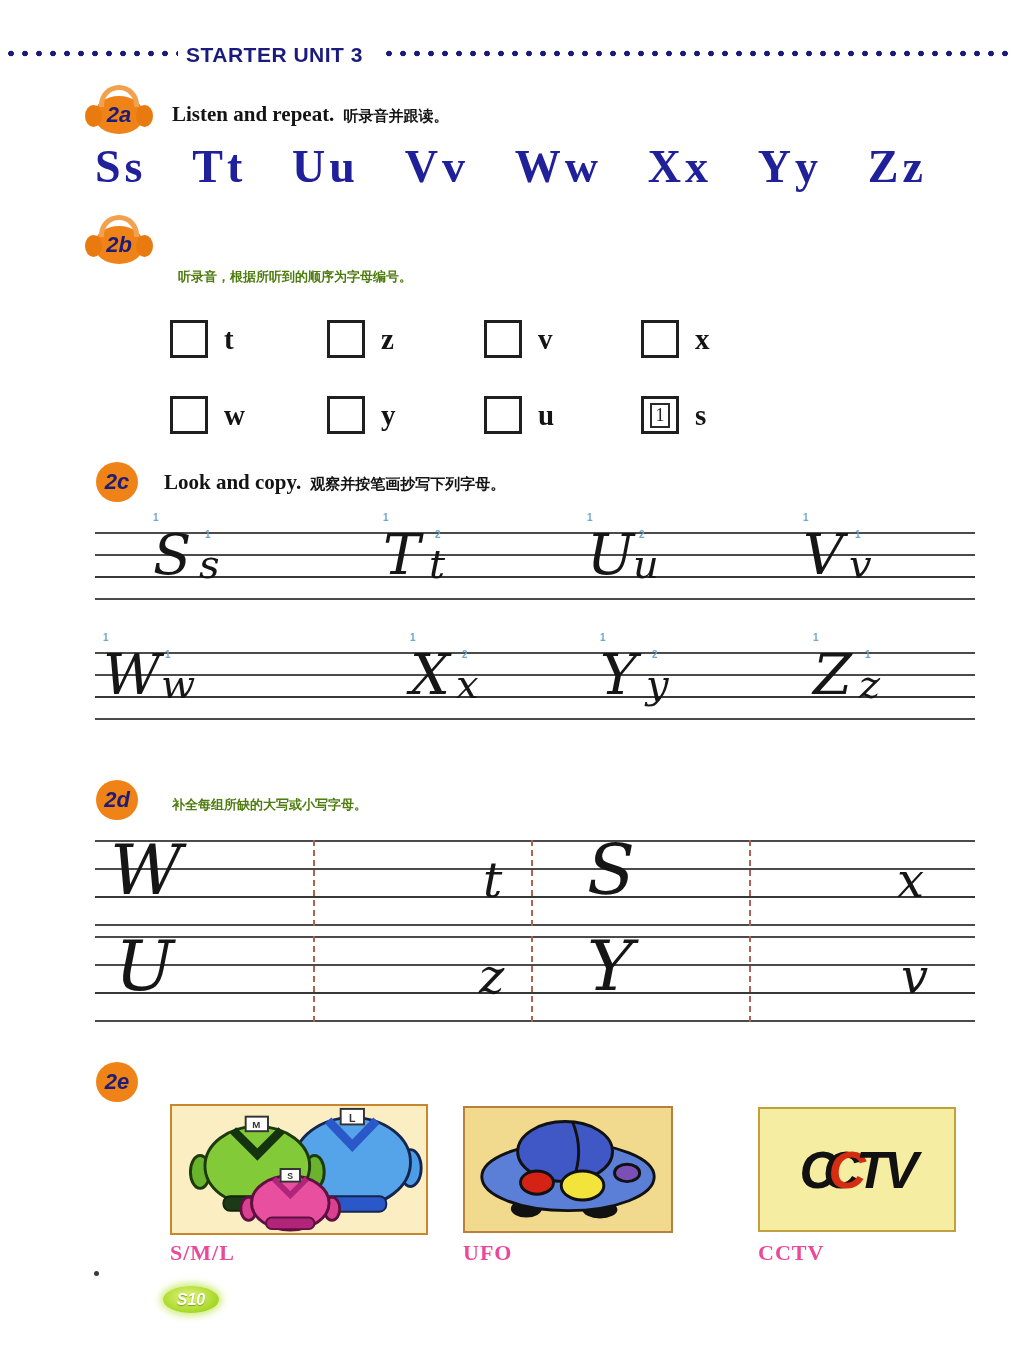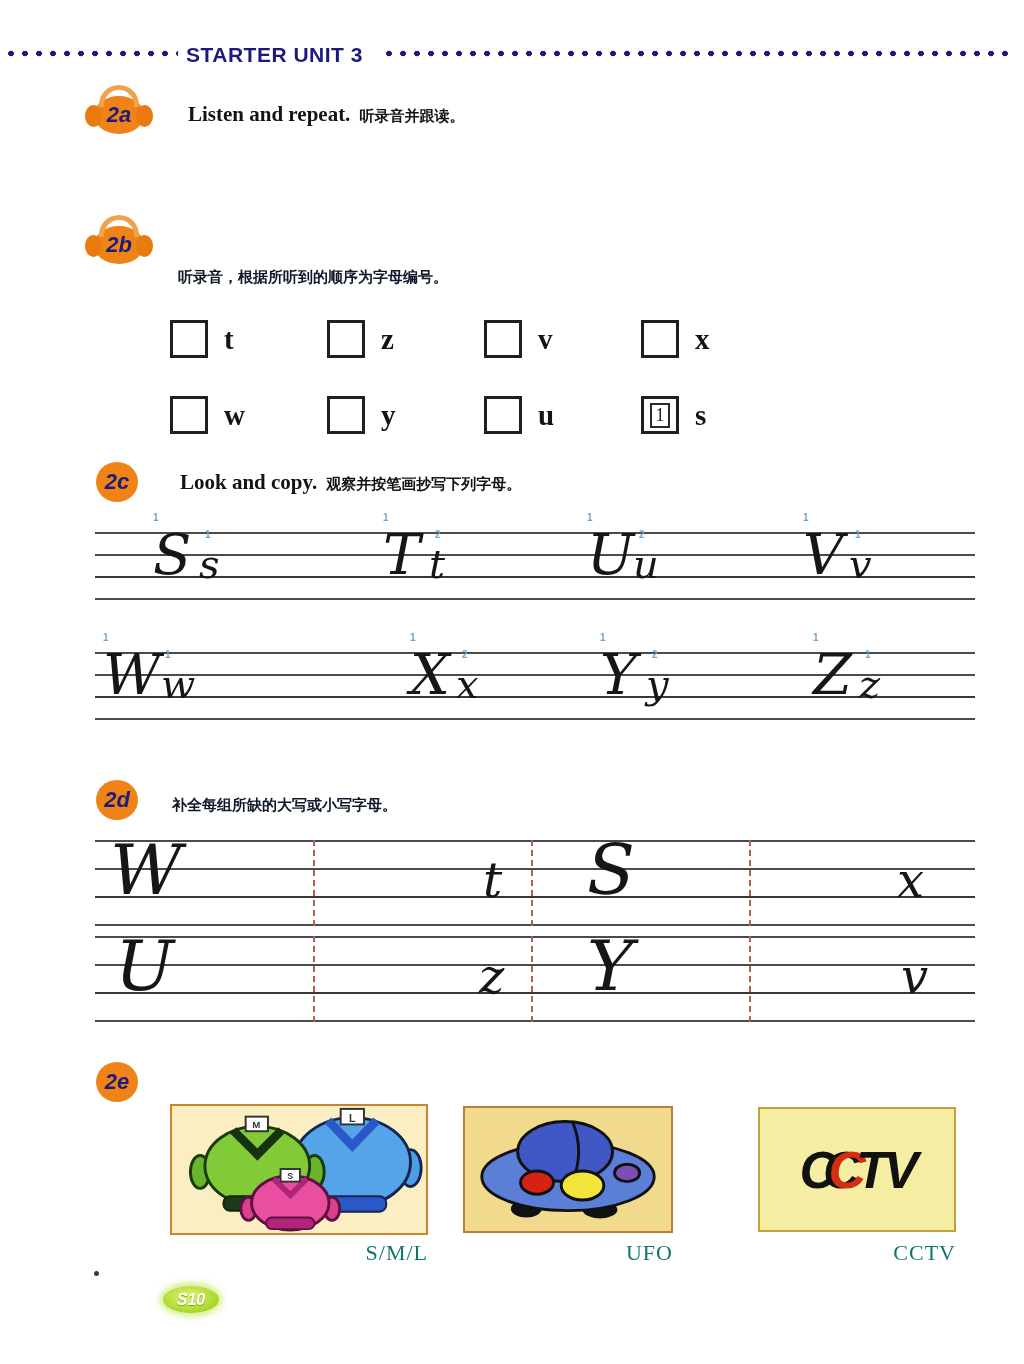--- a/index.html
+++ b/index.html
@@ -19,23 +19,23 @@
   .badge { position:absolute; width:50px; height:38px; background:#ef8318;
            border-radius:50%; display:flex; align-items:center; justify-content:center; z-index:3; }
   .badge .badge-label { font-family:"Liberation Sans", sans-serif; font-style:italic; font-weight:bold;
                         font-size:22px; color:#1d1d78; }
   .badge.audio::before { content:""; position:absolute; top:-11px; left:5px; width:40px; height:22px;
            border:5px solid #f2a24f; border-bottom:none; border-radius:20px 20px 0 0; box-sizing:border-box; }
   .badge.audio::after { content:""; position:absolute; top:9px; left:-9px; width:17px; height:22px;
            background:#e87a10; border-radius:50%; box-shadow:51px 0 0 #e87a10; z-index:-1; }
   .badge.round { width:42px; height:40px; }
 
-  .sec-title { position:absolute; font-weight:bold; font-size:21px; color:#141414; white-space:nowrap;margin-left:16px; }
+  .sec-title { position:absolute; font-weight:bold; font-size:21px; color:#141414; white-space:nowrap; }
   .sec-title .zh { font-size:15px; margin-left:9px; }
-  .zh-line { position:absolute; font-weight:bold; font-size:15px; color:#0f172a; }
+  .zh-line { position:absolute; font-weight:bold; font-size:13px; color:#4d7c0f; }
 
   
   .alpha-row { position:absolute; left:95px; top:142px; width:832px; display:flex;
                justify-content:space-between; }
   .alpha-pair { font-weight:bold; font-size:46px; color:#20209a; letter-spacing:4px; line-height:1.1; }
 
   
   .cb-grid { position:absolute; left:170px; top:320px; width:640px; }
   .cb-row { display:flex; margin-bottom:38px; }
   .cbcell { width:157px; display:flex; align-items:center; gap:16px; }
@@ -62,22 +62,22 @@
   .staff.s2d .hw.low { font-size:48px; top:22px; }
   .vdiv { position:absolute; top:6px; height:86px; border-left:2px dashed #b2614f; }
 
   
   .card { position:absolute; box-sizing:border-box; }
   .card svg { display:block; width:100%; height:100%; }
   .card1 { left:170px; top:1104px; width:258px; height:131px; background:#fbeec3; border:2px solid #c8872f; }
   .card2 { left:463px; top:1106px; width:210px; height:127px; background:#f1d98e; border:2px solid #b8803a; }
   .card3 { left:758px; top:1107px; width:198px; height:125px; background:#f4eda2; border:2px solid #c2a03c;
            display:flex; align-items:center; justify-content:center; }
-  .caption { position:absolute; top:1240px; text-align:right; font-weight:normal; font-size:22px;
-             color:#0f766e; letter-spacing:1px; }
+  .caption { position:absolute; top:1240px; text-align:left; font-weight:bold; font-size:22px;
+             color:#ec4899; letter-spacing:1px; }
   .cap1 { left:170px; width:258px; }
   .cap2 { left:463px; width:210px; }
   .cap3 { left:758px; width:198px; }
 
   .cctv-logo { display:flex; align-items:center; font-family:"Liberation Sans", sans-serif;
                font-weight:bold; font-style:italic; font-size:52px; line-height:1; }
   .cl { color:#111; letter-spacing:-2px; }
   .cl.ovl { margin-left:-12px; }
   .cl.red { color:#d42d12; margin-left:-30px; }
   .cl.tv  { margin-left:-8px; letter-spacing:-4px; }
@@ -99,20 +99,30 @@
 
   <div class="dotline left"></div>
   <div class="unit-title">STARTER UNIT 3</div>
   <div class="dotline right"></div>
 
   <div class="badge audio" style="left:94px; top:96px;">
     <span class="badge-label">2a</span>
   </div>
   <div class="sec-title" style="left:172px; top:102px;">
     <span>Listen and repeat.</span><span class="zh">听录音并跟读。</span>
+  </div>
+  <div class="alpha-row">
+    <span class="alpha-pair">Ss</span>
+    <span class="alpha-pair">Tt</span>
+    <span class="alpha-pair">Uu</span>
+    <span class="alpha-pair">Vv</span>
+    <span class="alpha-pair">Ww</span>
+    <span class="alpha-pair">Xx</span>
+    <span class="alpha-pair">Yy</span>
+    <span class="alpha-pair">Zz</span>
   </div>
 
   <div class="badge audio" style="left:94px; top:226px;">
     <span class="badge-label">2b</span>
   </div>
   <div class="zh-line" style="left:178px; top:268px;">听录音，根据所听到的顺序为字母编号。</div>
 
   <div class="cb-grid">
     <div class="cb-row">
       <div class="cbcell">

